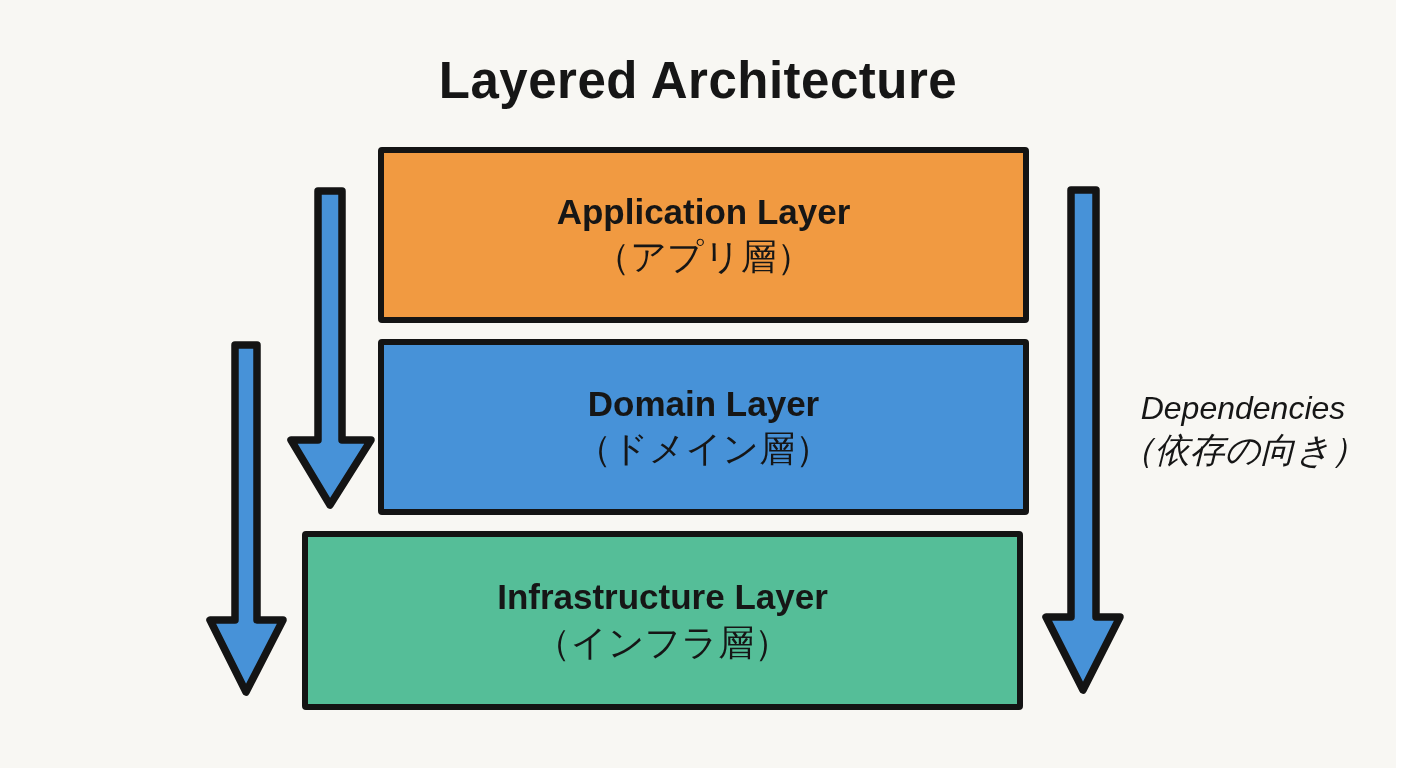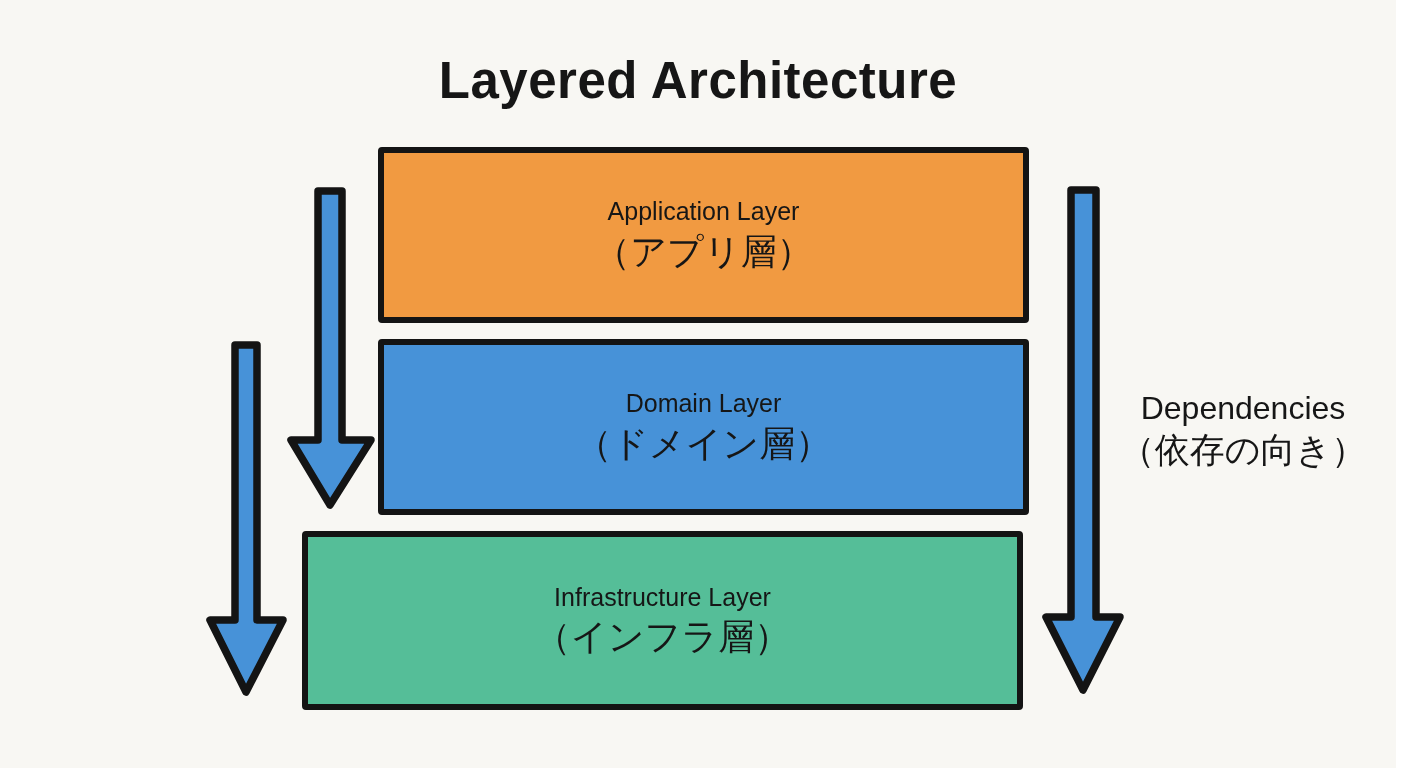--- a/index.html
+++ b/index.html
@@ -30,22 +30,22 @@
     box-sizing: border-box;
     border: 6px solid #141414;
     border-radius: 4px;
     display: flex;
     flex-direction: column;
     align-items: center;
     justify-content: center;
     gap: 6px;
   }
   .layer-box .en {
-    font-size: 25px;
-    font-weight: 400;
+    font-size: 35px;
+    font-weight: 700;
     line-height: 1.1;
   }
   .layer-box .ja {
     font-size: 36px;
     font-weight: 500;
     line-height: 1.1;
   }
   #box-application { left: 378px; top: 147px; width: 651px; height: 176px; }
   #box-domain      { left: 378px; top: 339px; width: 651px; height: 176px; }
   #box-infrastructure { left: 302px; top: 531px; width: 721px; height: 179px; }
@@ -59,20 +59,21 @@
     stroke-width: 7.5;
     stroke-linejoin: round;
   }
   .annotation {
     position: absolute;
     left: 1118px;
     top: 388px;
     width: 250px;
     text-align: center;
     line-height: 1.25;
+    font-style: italic;
   }
   .annotation .line1 {
     font-size: 32px;
     font-weight: 500;
   }
   .annotation .line2 {
     font-size: 35px;
     font-weight: 500;
   }
 </style>

